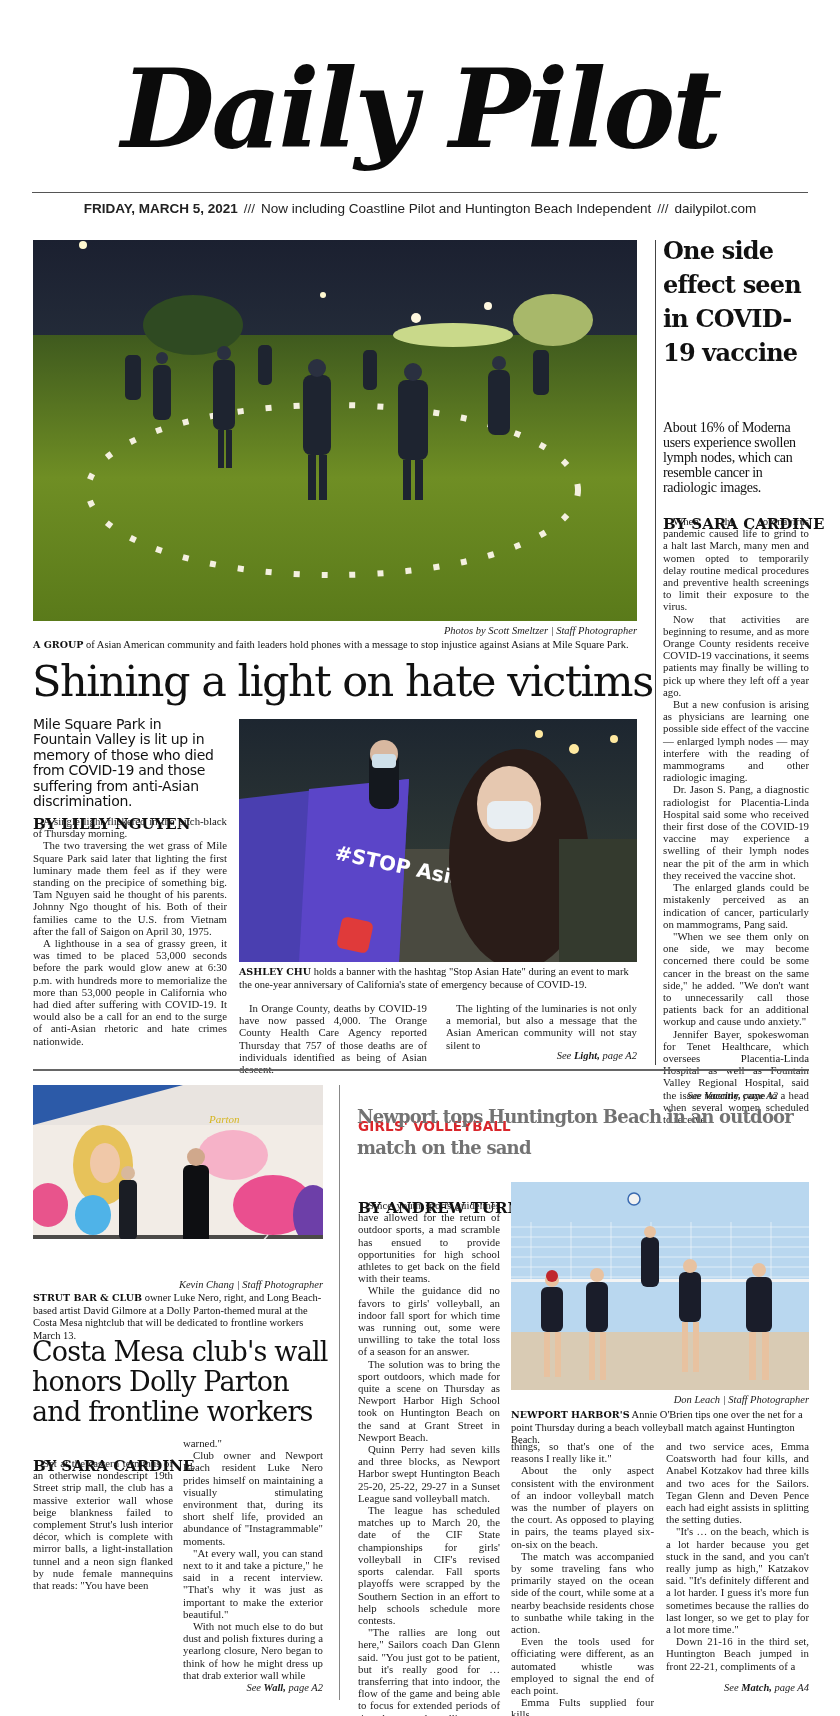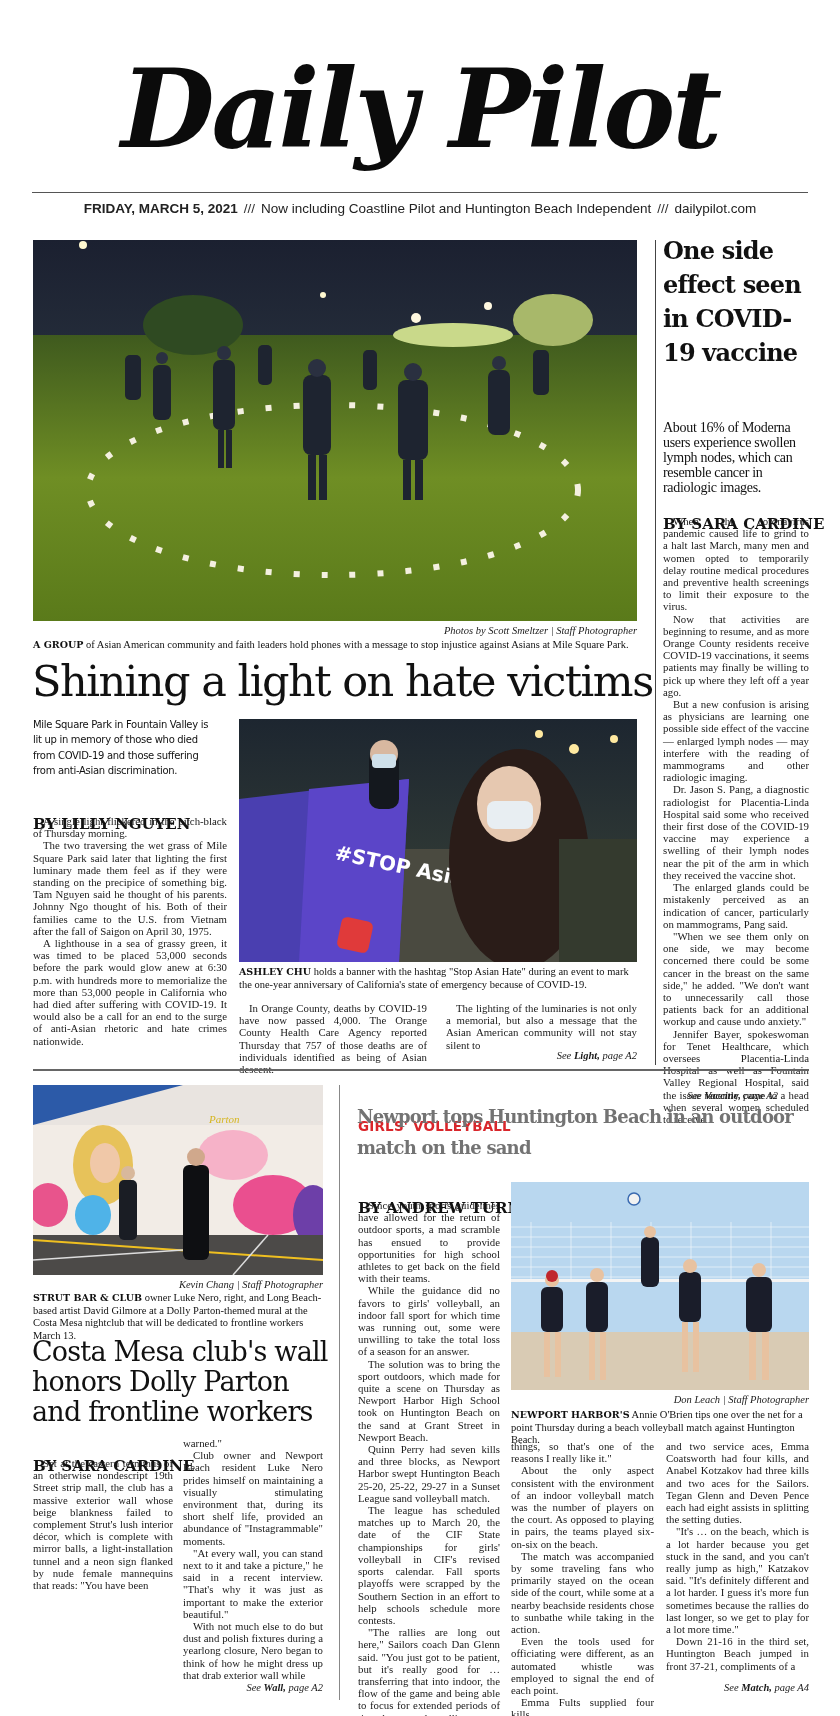--- a/index.html
+++ b/index.html
@@ -77,21 +77,21 @@
         <circle cx="466" cy="123" r="7"></circle>
         <circle cx="129" cy="118" r="6"></circle>
       </g>
   </svg>
 </div>
 <div class="abs credit" style="left:33px;top:625px;width:604px;">Photos by Scott Smeltzer | Staff Photographer</div>
 <div class="abs caption" style="left:33px;top:639px;width:604px;"><b>A GROUP</b><span> of Asian American community and faith leaders hold phones with a message to stop injustice against Asians at Mile Square Park.</span></div>
 
 <div class="abs" style="left:32px;top:656px;width:610px;font-family:'DejaVu Serif',serif;font-weight:300;font-size:43px;letter-spacing:-1.5px;color:#111;white-space:nowrap;">Shining a light on hate victims</div>
 
-<div class="abs" style="left:33px;top:717px;width:184px;font-family:'DejaVu Sans',sans-serif;font-size:10px;line-height:15.4px;color:#111;letter-spacing:-0.3px;">Mile Square Park in Fountain Valley is lit up in memory of those who died from COVID-19 and those suffering from anti-Asian discrimination.</div>
+<div class="abs" style="left:33px;top:717px;width:184px;font-family:'DejaVu Sans',sans-serif;font-size:14px;line-height:15.4px;color:#111;letter-spacing:-0.3px;">Mile Square Park in Fountain Valley is lit up in memory of those who died from COVID-19 and those suffering from anti-Asian discrimination.</div>
 <div class="abs byline" style="left:33px;top:795px;">BY LILLY NGUYEN</div>
 <div class="abs body" style="left:33px;top:815px;width:194px;">
   <p>A single light flickered in the pitch-black of Thursday morning.</p>
   <p>The two traversing the wet grass of Mile Square Park said later that lighting the first luminary made them feel as if they were standing on the precipice of something big. Tam Nguyen said he thought of his parents. Johnny Ngo thought of his. Both of their families came to the U.S. from Vietnam after the fall of Saigon on April 30, 1975.</p>
   <p>A lighthouse in a sea of grassy green, it was timed to be placed 53,000 seconds before the park would glow anew at 6:30 p.m. with hundreds more to memorialize the more than 53,000 people in California who had died after suffering with COVID-19. It would also be a call for an end to the surge of anti-Asian rhetoric and hate crimes nationwide.</p>
 </div>
 
 <div class="abs photo" style="left:239px;top:719px;width:398px;height:243px;" title="Ashley Chu wearing a mask holds a Stop Asian Hate banner">
   <svg width="398" height="243" viewBox="0 0 398 243">
     <defs>
@@ -139,21 +139,21 @@
   <p>But a new confusion is arising as physicians are learning one possible side effect of the vaccine — enlarged lymph nodes — may interfere with the reading of mammograms and other radiologic imaging.</p>
   <p>Dr. Jason S. Pang, a diagnostic radiologist for Placentia-Linda Hospital said some who received their first dose of the COVID-19 vaccine may experience a swelling of their lymph nodes near the pit of the arm in which they received the vaccine shot.</p>
   <p>The enlarged glands could be mistakenly perceived as an indication of cancer, particularly on mammograms, Pang said.</p>
   <p>"When we see them only on one side, we may become concerned there could be some cancer in the breast on the same side," he added. "We don't want to unnecessarily call those patients back for an additional workup and cause undo anxiety."</p>
   <p>Jennifer Bayer, spokeswoman for Tenet Healthcare, which oversees Placentia-Linda Hospital as well as Fountain Valley Regional Hospital, said the issue recently came to a head when several women scheduled to receive</p>
 </div>
 <div class="abs jump" style="left:632px;top:1050px;width:146px;margin-top:40px;"><span>See </span><b>Vaccine,</b><span> page A2</span></div>
 
 <div class="abs rule" style="left:33px;top:1069px;width:776px;height:2px;background:#666;"></div>
 
-<div class="abs photo" style="left:33px;top:1085px;width:290px;height:190px;" title="Two men stand in front of a Dolly Parton mural">
+<div class="abs photo" style="left:33px;top:1085px;width:290px;height:154px;" title="Two men stand in front of a Dolly Parton mural">
   <svg width="290" height="190" viewBox="0 0 290 190">
     <rect width="290" height="190" fill="#e9e4e0"></rect>
     <polygon points="0,0 150,0 0,40" fill="#2c5aa8"></polygon>
     <rect x="0" y="40" width="290" height="115" fill="#f2ece6"></rect>
     <ellipse cx="70" cy="80" rx="30" ry="40" fill="#e7c25a"></ellipse>
     <ellipse cx="72" cy="78" rx="15" ry="20" fill="#f0c8a8"></ellipse>
     <ellipse cx="240" cy="120" rx="40" ry="30" fill="#ea4f8f"></ellipse>
     <ellipse cx="200" cy="70" rx="35" ry="25" fill="#f6b2c8"></ellipse>
     <ellipse cx="15" cy="120" rx="20" ry="22" fill="#e8548c"></ellipse>
     <ellipse cx="60" cy="130" rx="18" ry="20" fill="#4fb3e8"></ellipse>
@@ -251,15 +251,15 @@
 <div class="abs body" style="left:511px;top:1440px;width:143px;">
   <p style="text-indent:0">things, so that's one of the reasons I really like it."</p>
   <p>About the only aspect consistent with the environment of an indoor volleyball match was the number of players on the court. As opposed to playing in pairs, the teams played six-on-six on the beach.</p>
   <p>The match was accompanied by some traveling fans who primarily stayed on the ocean side of the court, while some at a nearby beachside residents chose to sunbathe while taking in the action.</p>
   <p>Even the tools used for officiating were different, as an automated whistle was employed to signal the end of each point.</p>
   <p>Emma Fults supplied four kills</p>
 </div>
 <div class="abs body" style="left:666px;top:1440px;width:143px;">
   <p style="text-indent:0">and two service aces, Emma Coatsworth had four kills, and Anabel Kotzakov had three kills and two aces for the Sailors. Tegan Glenn and Deven Pence each had eight assists in splitting the setting duties.</p>
   <p>"It's … on the beach, which is a lot harder because you get stuck in the sand, and you can't really jump as high," Katzakov said. "It's definitely different and a lot harder. I guess it's more fun sometimes because the rallies do last longer, so we get to play for a lot more time."</p>
-  <p>Down 21-16 in the third set, Huntington Beach jumped in front 37-21, compliments of a</p>
+  <p>Down 21-16 in the third set, Huntington Beach jumped in front 22-21, compliments of a</p>
 </div>
 <div class="abs jump" style="left:666px;top:1682px;width:143px;"><span>See </span><b>Match,</b><span> page A4</span></div>
 
 </body></html>

